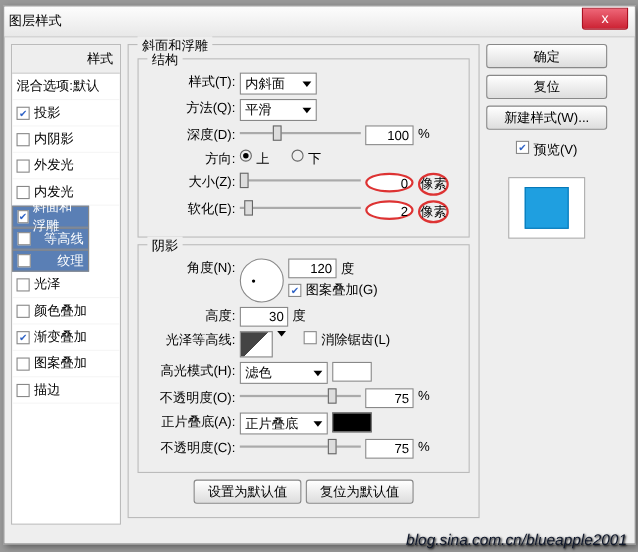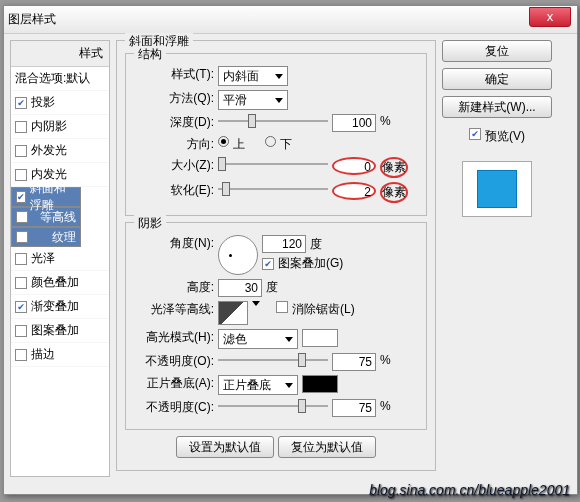--- a/index.html
+++ b/index.html
@@ -229,22 +229,22 @@
               <span>%</span>
             </div>
     </div>
     <div class="row" style="justify-content:center;">
      <div class="btn">设置为默认值</div>
      <div class="btn">复位为默认值</div>
     </div>
    </div>
   </div>
   <div class="col3">
+   <div class="btn">确定</div>
    <div class="btn">复位</div>
-   <div class="btn">确定</div>
    <div class="btn">新建样式(W)...</div>
    <div class="row" style="justify-content:center">
           <span class="ck on"></span>
           <span>预览(V)</span>
         </div>
    <div class="pv"></div>
   </div>
  </div>
 </div>
 <div class="wm">blog.sina.com.cn/blueapple2001</div>

